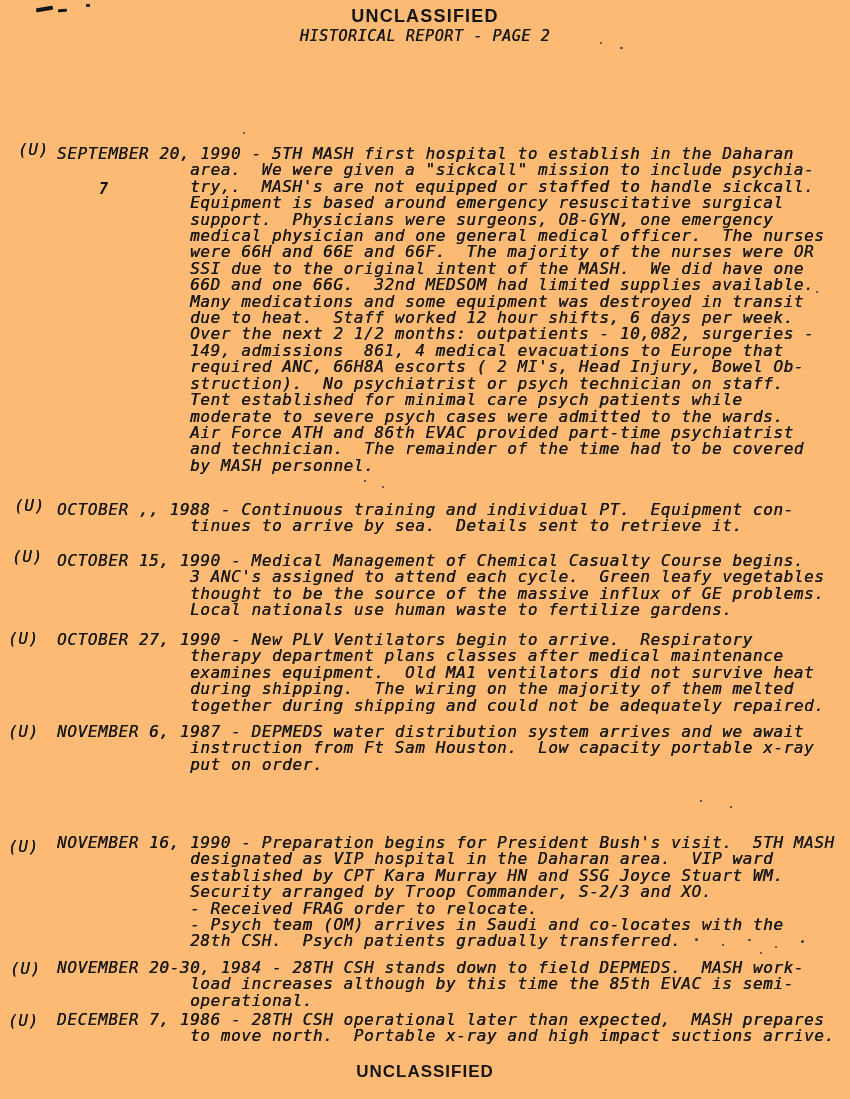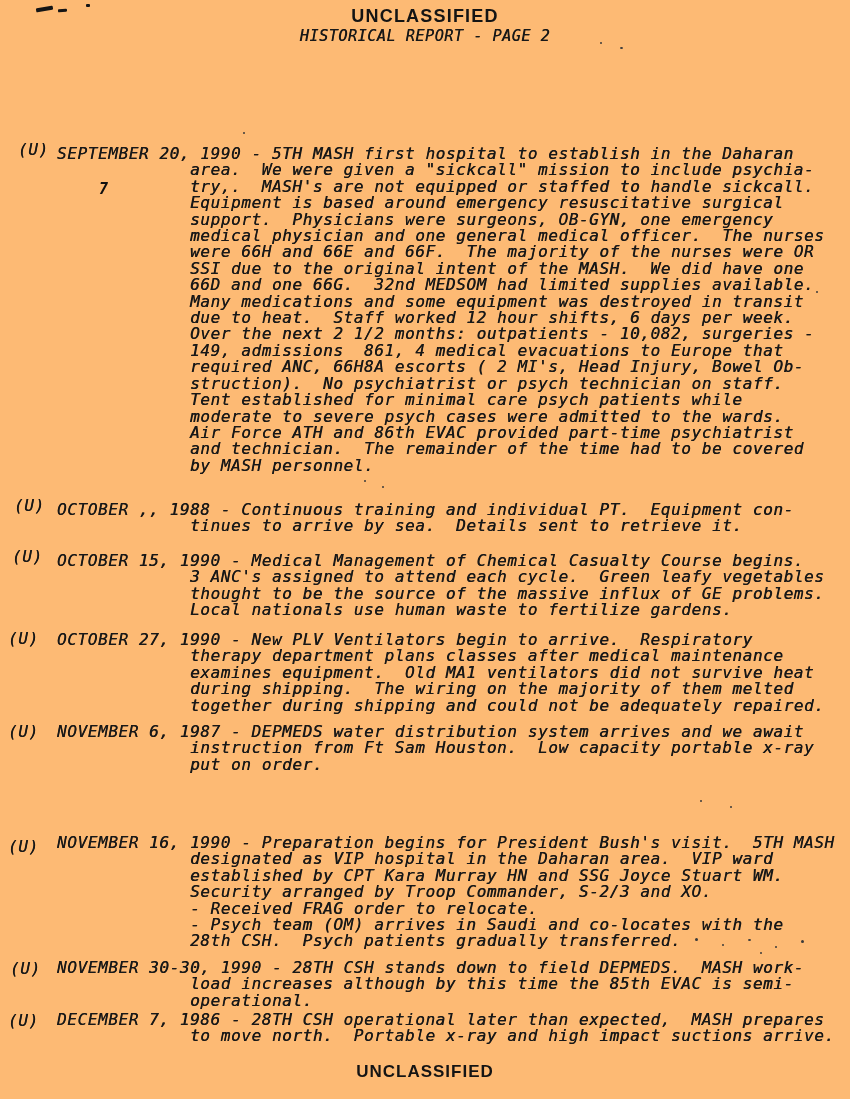--- a/index.html
+++ b/index.html
@@ -174,21 +174,21 @@
              designated as VIP hospital in the Daharan area.  VIP ward
              established by CPT Kara Murray HN and SSG Joyce Stuart WM.
              Security arranged by Troop Commander, S-2/3 and XO.
              - Received FRAG order to relocate.
              - Psych team (OM) arrives in Saudi and co-locates with the
              28th CSH.  Psych patients gradually transferred.</pre>
   </div>
 
   <div class="entry" style="top:956px">
     <span class="ulabel mono" style="left:10px; top:5px">(U)</span>
-    <pre class="body mono">NOVEMBER 30-30, 1990 - 28TH CSH stands down to field DEPMEDS.  MASH work-
+    <pre class="body mono">NOVEMBER 20-30, 1984 - 28TH CSH stands down to field DEPMEDS.  MASH work-
              load increases although by this time the 85th EVAC is semi-
              operational.</pre>
   </div>
 
   <div class="entry" style="top:1008px">
     <span class="ulabel mono" style="left:8px; top:5px">(U)</span>
     <pre class="body mono">DECEMBER 7, 1986 - 28TH CSH operational later than expected,  MASH prepares
              to move north.  Portable x-ray and high impact suctions arrive.</pre>
   </div>
 

